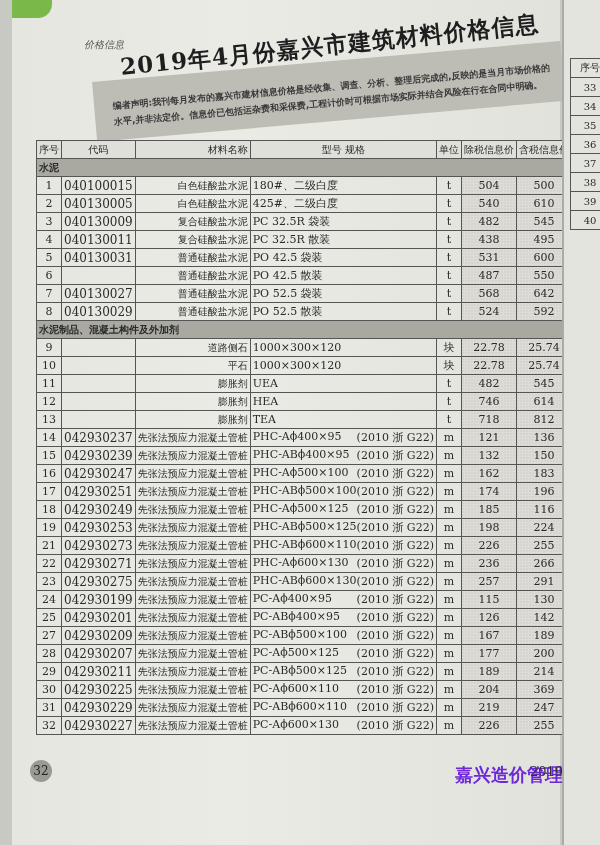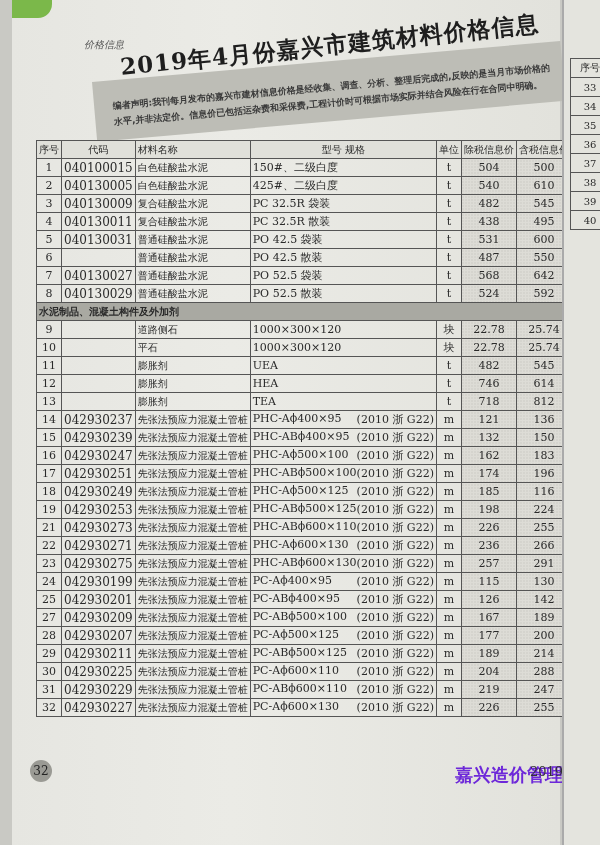--- a/index.html
+++ b/index.html
@@ -42,21 +42,21 @@
     position:absolute; left:36px; top:140px; width:508px;
     border-collapse:collapse; font-size:11px; background:transparent;
   }
   table.price td, table.price th {
     border:1px solid #555; height:17px; padding:0 2px; white-space:nowrap;
     overflow:hidden;
   }
   table.price th { font-weight:normal; font-size:10px; background:#e0e0da; }
   .c-no { width:20px; text-align:center; }
   .c-code { width:62px; font-size:12px; }
-  .c-name { width:98px; text-align:left; font-size:10px; }
+  .c-name { width:98px; text-align:right; font-size:10px; }
   .c-spec { width:170px; }
   .c-unit { width:22px; text-align:center; }
   .c-price { width:48px; text-align:center;
     background-image:radial-gradient(#bdbdb6 0.8px, transparent 0.9px);
     background-size:3px 3px; background-color:#dddcd6;
   }
   .c-note { width:30px; border-right:none !important; }
   .cat td { background:#a9a9a2; font-weight:bold; font-size:10px; font-family:"DejaVu Sans", sans-serif; }
   .spec-wrap { display:flex; justify-content:space-between; }
   .page-number {
@@ -93,27 +93,30 @@
       <th class="c-code">代码</th>
       <th class="c-name">材料名称</th>
       <th class="c-spec">型号 规格</th>
       <th class="c-unit">单位</th>
       <th class="c-price">除税信息价</th>
       <th class="c-price">含税信息价</th>
       <th class="c-note">备注</th>
     </tr>
   </thead>
   <tbody id="tbody">
+      <tr class="cat">
+        <td colspan="8">水泥</td>
+      </tr>
       <tr>
         <td class="c-no">1</td>
         <td class="c-code">040100015</td>
         <td class="c-name">白色硅酸盐水泥</td>
         <td class="c-spec">
           <div class="spec-wrap">
-            <span>150#、二级白度</span>
+            <span>180#、二级白度</span>
             <span></span>
           </div>
         </td>
         <td class="c-unit">t</td>
         <td class="c-price">504</td>
         <td class="c-price">500</td>
         <td class="c-note"></td>
       </tr>
       <tr>
         <td class="c-no">2</td>
@@ -513,21 +516,21 @@
         <td class="c-code">042930225</td>
         <td class="c-name">先张法预应力混凝土管桩</td>
         <td class="c-spec">
           <div class="spec-wrap">
             <span>PC-Aϕ600×110</span>
             <span>(2010 浙 G22)</span>
           </div>
         </td>
         <td class="c-unit">m</td>
         <td class="c-price">204</td>
-        <td class="c-price">288</td>
+        <td class="c-price">369</td>
         <td class="c-note"></td>
       </tr>
       <tr>
         <td class="c-no">31</td>
         <td class="c-code">042930229</td>
         <td class="c-name">先张法预应力混凝土管桩</td>
         <td class="c-spec">
           <div class="spec-wrap">
             <span>PC-ABϕ600×110</span>
             <span>(2010 浙 G22)</span>

